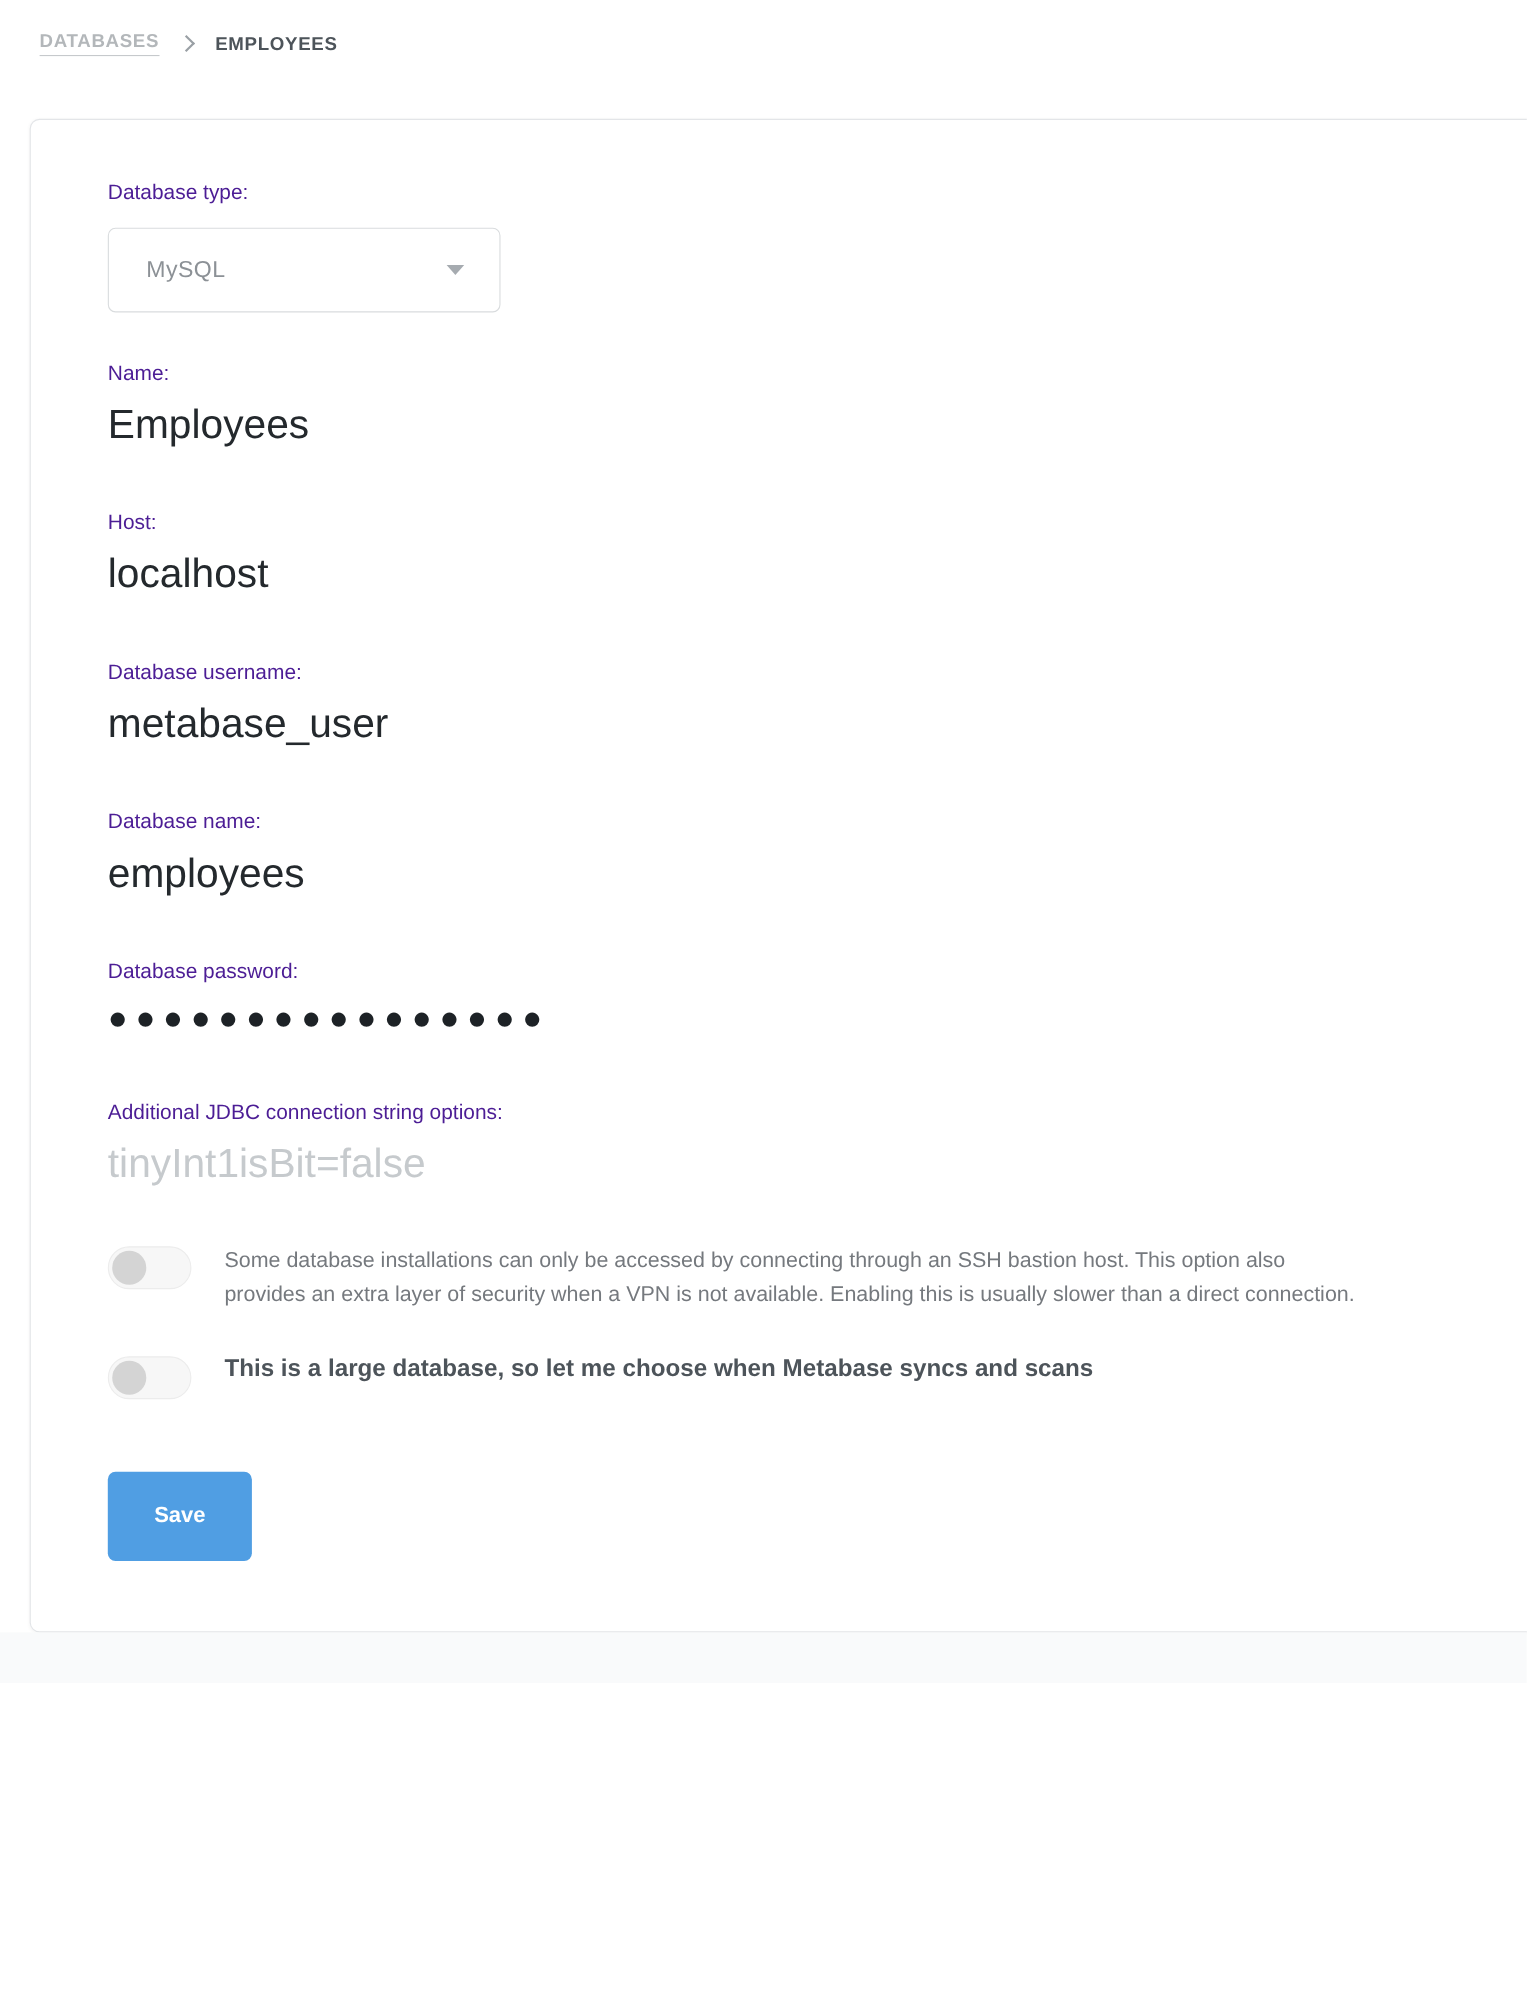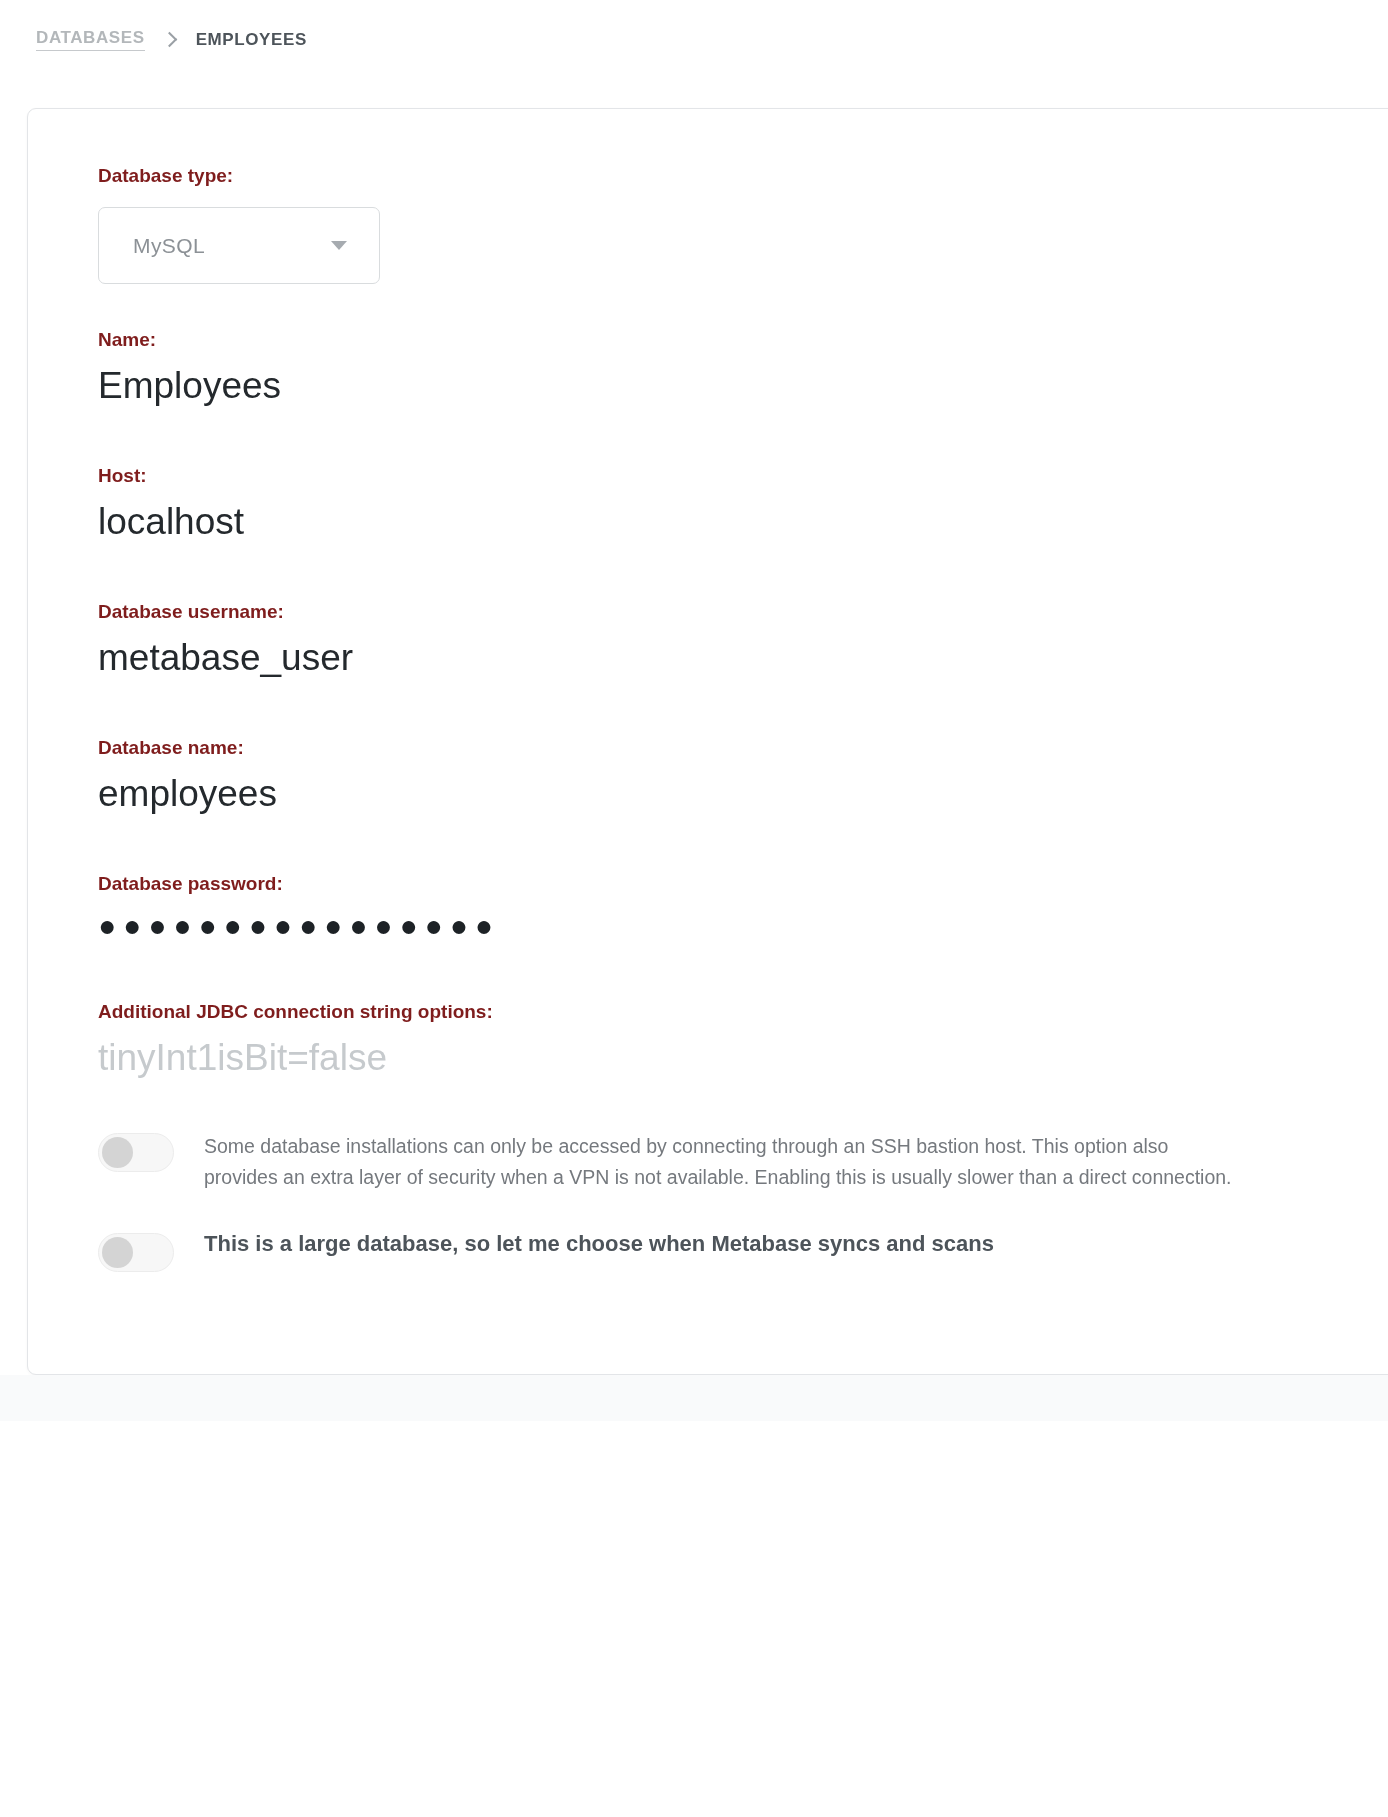--- a/index.html
+++ b/index.html
@@ -42,28 +42,28 @@
     background: #ffffff;
     border: 1px solid #e3e5e8;
     border-radius: 9px;
     box-shadow: 0 1px 3px rgba(0,0,0,0.04);
     padding: 56px 70px 64px 70px;
   }
   .field { margin-bottom: 56px; }
   .field-label {
     display: block;
     font-size: 19px;
-    font-weight: bold;
-    color: #7f1d1d;
+    font-weight: normal;
+    color: #4c1d95;
     margin-bottom: 12px;
   }
   
   .field.select-field { margin-bottom: 45px; }
   .select-box {
-    width: 282px;
+    width: 357px;
     height: 77px;
     border: 1px solid #d9dcde;
     border-radius: 7px;
     background: #ffffff;
     display: flex;
     align-items: center;
     justify-content: space-between;
     padding: 0 32px 0 34px;
     margin-top: 20px;
     cursor: pointer;
@@ -220,16 +220,17 @@
 
   <section class="toggle-row">
     <div class="toggle" role="switch" aria-checked="false">
       <span class="knob"></span>
     </div>
     <div class="toggle-content">
       <h3 class="toggle-title">This is a large database, so let me choose when Metabase syncs and scans</h3>
     </div>
   </section>
 
+  <button class="save-btn">Save</button>
 
 </main>
 
 <div class="footer-strip"></div>
 
 </body></html>

